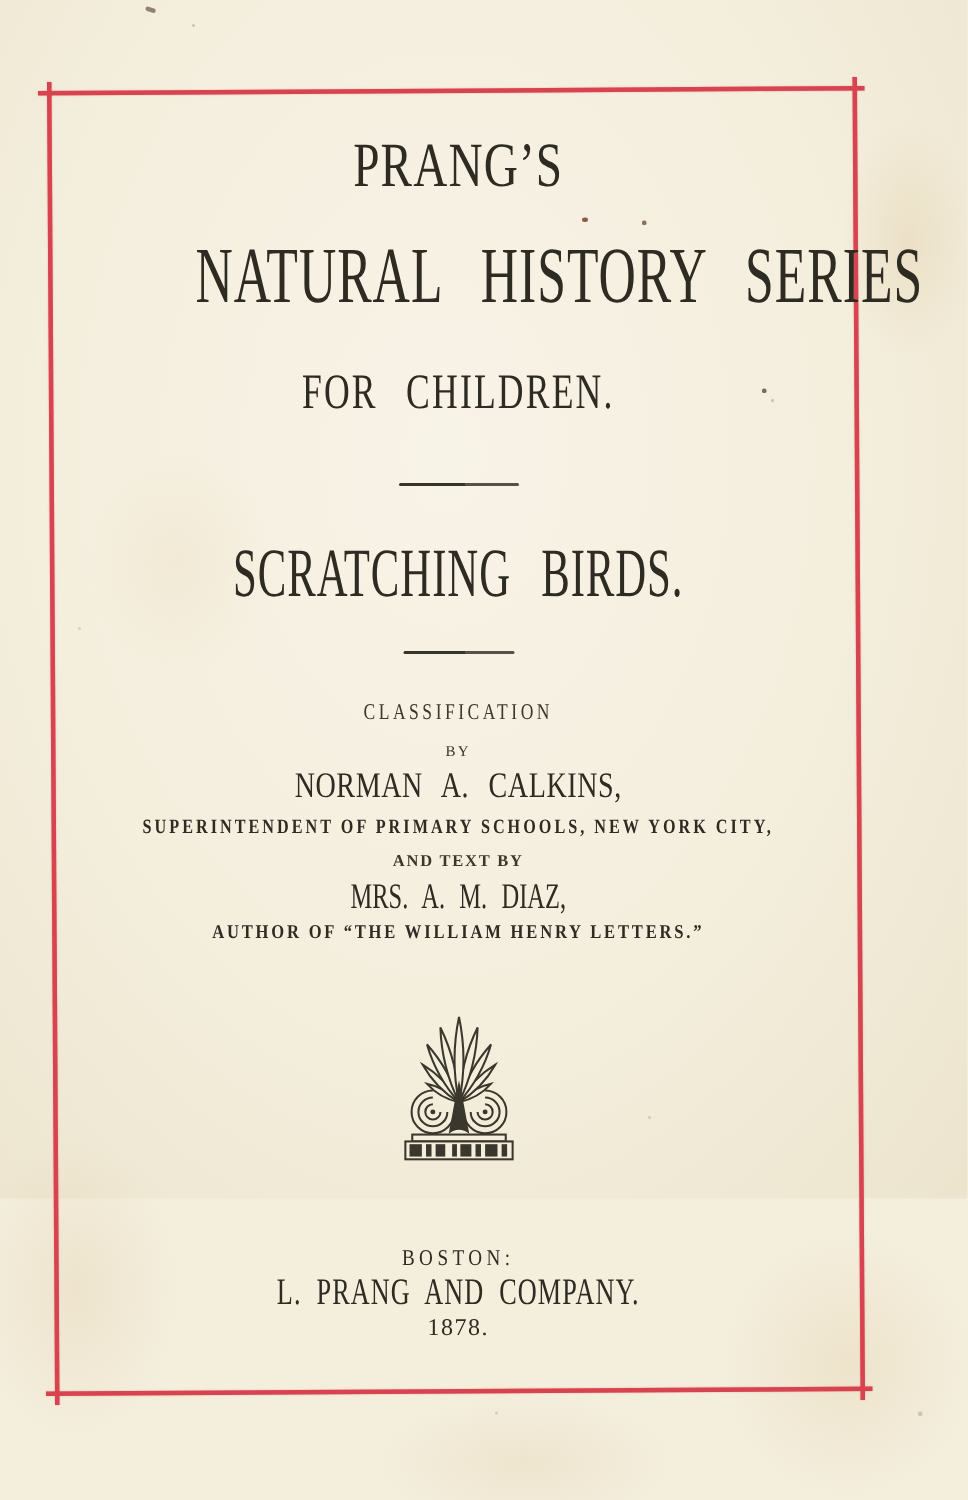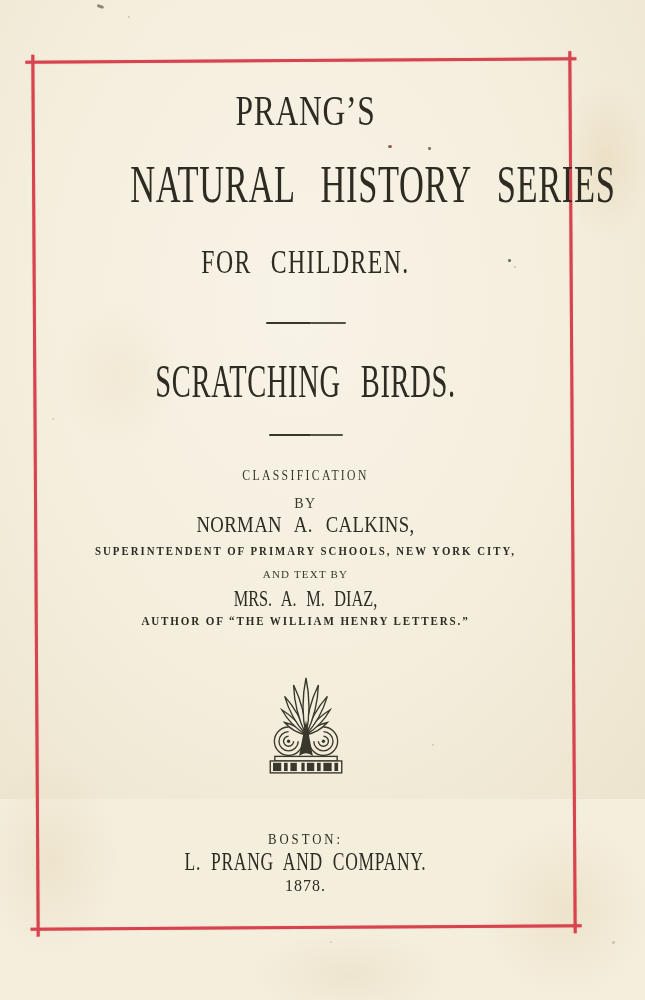--- a/index.html
+++ b/index.html
@@ -39,24 +39,24 @@
   .line{
     position:absolute;left:0;width:100%;text-align:center;
     color:var(--ink);line-height:1;white-space:nowrap;
     transform-origin:50% 50%;
   }
   .t-prangs   {top:90px; font-size:42px;letter-spacing:1px; transform:scaleX(.75);}
   .t-series   {top:158px;font-size:53px;letter-spacing:1px; word-spacing:26px;transform:scaleX(.65);}
   .t-children {top:246px;font-size:33px;letter-spacing:2px; word-spacing:16px;transform:scaleX(.72);}
   .t-birds    {top:359px;font-size:46px;letter-spacing:1px; word-spacing:20px;transform:scaleX(.62);}
   .t-class    {top:468px;font-size:15px;letter-spacing:3px; transform:scaleX(.78);color:var(--ink-soft);}
-  .t-by       {top:497px;font-size:14px;letter-spacing:1.5px;color:var(--ink-soft);}
+  .t-by       {top:497px;font-size:10px;letter-spacing:1.5px;color:var(--ink-soft);}
   .t-norman   {top:512px;font-size:24px;letter-spacing:.5px;word-spacing:10px;transform:scaleX(.78);}
   .t-supt     {top:544px;font-size:13.5px;font-weight:700;letter-spacing:2.5px;transform:scaleX(.80);}
-  .t-andtext  {top:569px;font-size:11px;font-weight:400;letter-spacing:1.2px;color:var(--ink-soft);}
+  .t-andtext  {top:569px;font-size:11px;font-weight:700;letter-spacing:1.2px;color:var(--ink-soft);}
   .t-mrs      {top:586px;font-size:24px;word-spacing:8px;transform:scaleX(.68);}
   .t-author   {top:614px;font-size:13px;font-weight:700;letter-spacing:2.2px;transform:scaleX(.85);}
   .t-boston   {top:832px;font-size:15px;letter-spacing:3.5px;transform:scaleX(.85);}
   .t-publisher{top:849px;font-size:25px;letter-spacing:1px;word-spacing:7px;transform:scaleX(.70);}
   .t-year     {top:878px;font-size:16px;letter-spacing:1px;text-align:center;}
   .rule{
     position:absolute;left:50%;transform:translateX(-50%);
     height:2.4px;background:linear-gradient(to right,#37342a 0 55%,#555146 55% 100%);
     border-radius:1px;
   }

